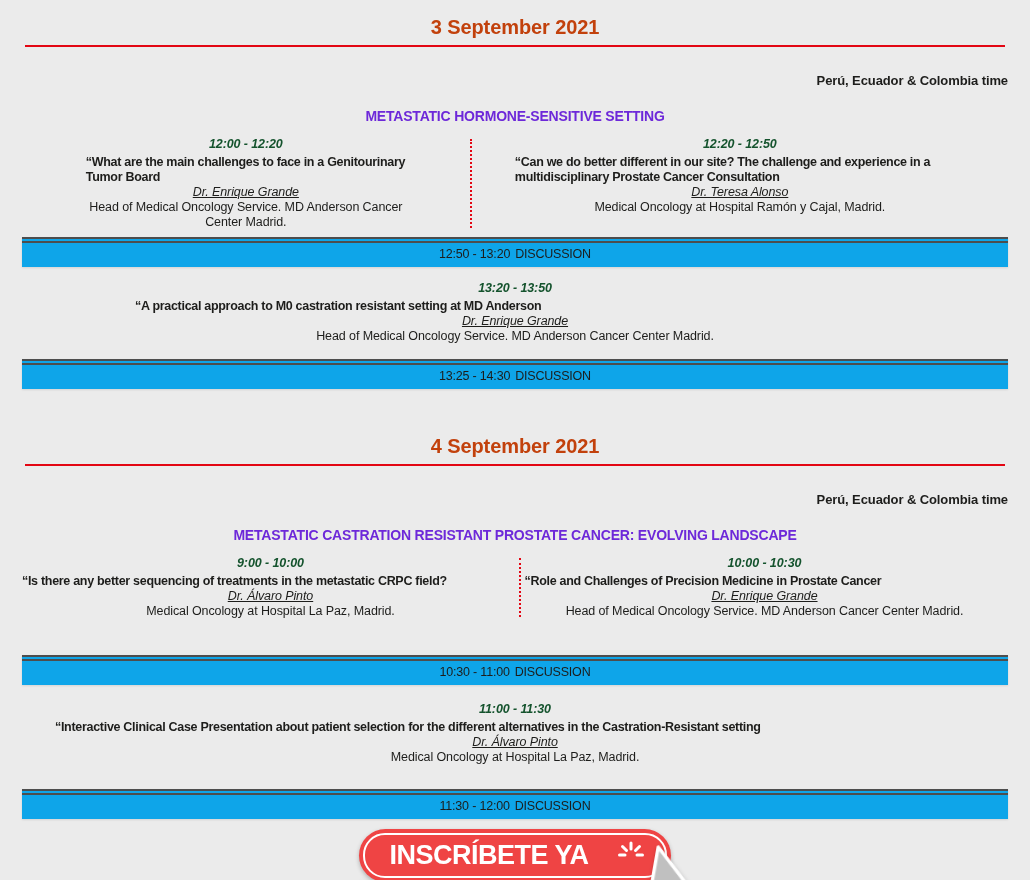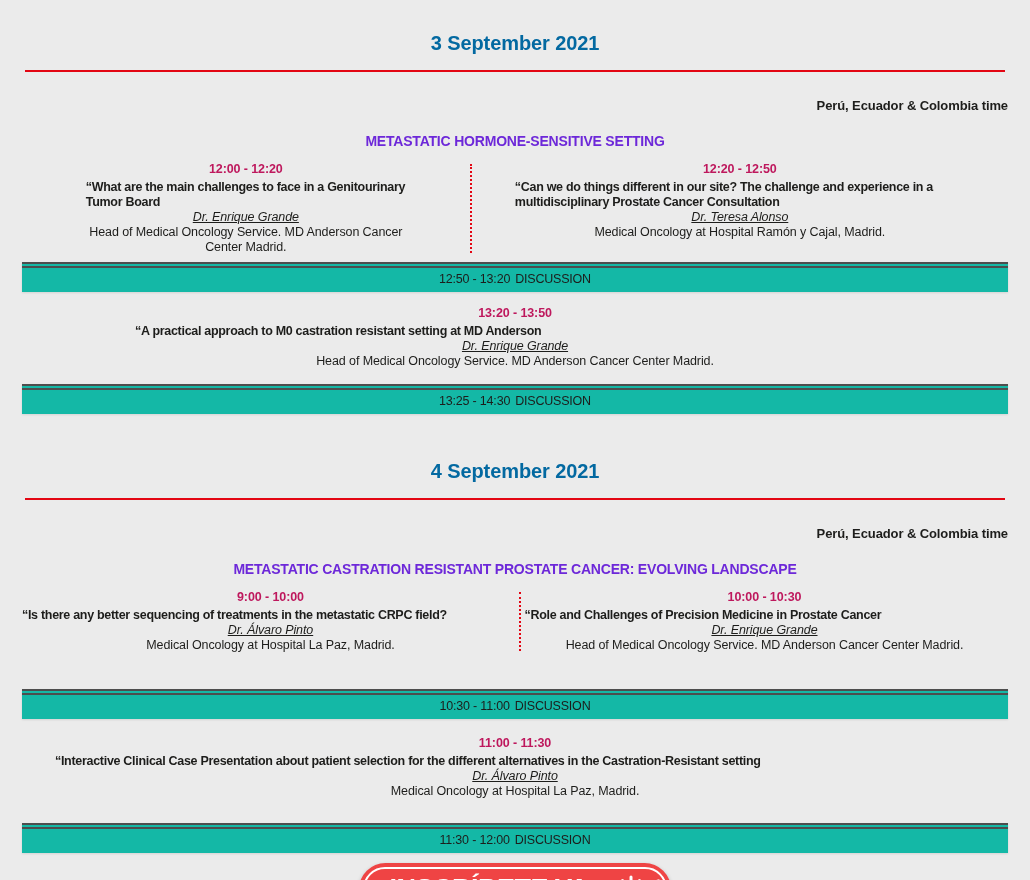--- a/index.html
+++ b/index.html
@@ -7,21 +7,21 @@
     width:1030px;height:880px;overflow:hidden;
     background:#ebebeb;
     font-family:"Liberation Sans","DejaVu Sans",sans-serif;
     color:#1d1d1b;
     letter-spacing:-0.1px;
   }
   .page{width:1030px;height:880px;position:relative;padding-top:16px;box-sizing:border-box;}
   .content{margin:0 22px;}
 
   .day-title{
-    margin:16px;text-align:center;color:#0369a1;
+    margin:0;text-align:center;color:#c2410c;
     font-size:20px;font-weight:bold;line-height:22px;
   }
   .red-rule{
     border:none;border-top:2px solid #e30613;
     margin:7px 3px 0 3px;
   }
   .timezone{
     margin-top:26px;text-align:right;
     font-size:13px;font-weight:bold;line-height:16px;
   }
@@ -39,41 +39,41 @@
     width:0;border-left:2px dotted #e30613;
     align-self:stretch;margin:2px 0;
   }
   .inner{margin:0 auto;}
   .inner.d1l{max-width:320px;}
   .inner.d1r{max-width:450px;}
   .inner.d2l{max-width:500px;}
   .inner.d2r{max-width:480px;}
 
   .s-time{
-    text-align:center;color:#be185d;
-    font-size:12.5px;font-weight:bold;line-height:15px;margin-bottom:3px;
+    text-align:center;color:#14532d;
+    font-size:12.5px;font-weight:bold;line-height:15px;margin-bottom:3px;font-style:italic;
   }
   .s-title{
     font-weight:bold;
     font-size:12.5px;line-height:15px;letter-spacing:-0.3px;
   }
   .s-speaker{
     text-align:center;font-style:italic;
     font-size:12.5px;line-height:15px;text-decoration:underline;
   }
   .s-affil{
     text-align:center;font-size:12.5px;line-height:15px;
   }
 
   .session{margin-left:auto;margin-right:auto;}
   .session.w1{max-width:760px;margin-top:14px;}
   .session.w2{max-width:920px;margin-top:17px;}
 
   .bar{
-    background:#14b8a6;
+    background:#0ea5e9;
     border-top:6px double #4d4d4d;
     box-shadow:0 1px 2px rgba(0,0,0,0.10);
     padding:4px 0 5px 0;
     display:flex;justify-content:center;align-items:flex-end;gap:5px;
     font-size:12.5px;line-height:15px;color:#1d1d1b;letter-spacing:-0.2px;
   }
   .bar.b1{margin-top:7px;}
   .bar.b2{margin-top:15px;}
   .bar.b3{margin-top:36px;}
   .bar.b4{margin-top:24px;}
@@ -131,21 +131,21 @@
           <div class="s-time">12:00 - 12:20</div>
           <div class="s-title">“What are the main challenges to face in a Genitourinary Tumor Board</div>
           <div class="s-speaker">Dr. Enrique Grande</div>
           <div class="s-affil">Head of Medical Oncology Service. MD Anderson Cancer Center Madrid.</div>
         </div>
       </div>
       <div class="divider"></div>
       <div class="col right">
         <div class="inner d1r">
           <div class="s-time">12:20 - 12:50</div>
-          <div class="s-title">“Can we do things different in our site? The challenge and experience in a multidisciplinary Prostate Cancer Consultation</div>
+          <div class="s-title">“Can we do better different in our site? The challenge and experience in a multidisciplinary Prostate Cancer Consultation</div>
           <div class="s-speaker">Dr. Teresa Alonso</div>
           <div class="s-affil">Medical Oncology at Hospital Ramón y Cajal, Madrid.</div>
         </div>
       </div>
     </div>
 
     <div class="bar b1">
       <span>12:50 - 13:20</span>
       <span>DISCUSSION</span>
     </div>

